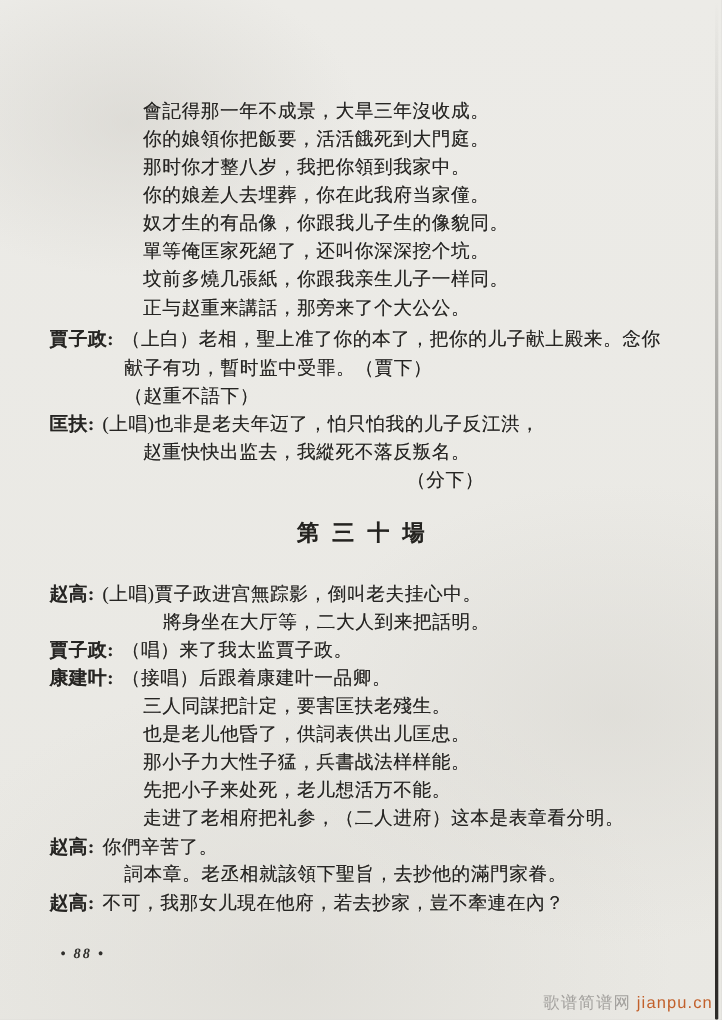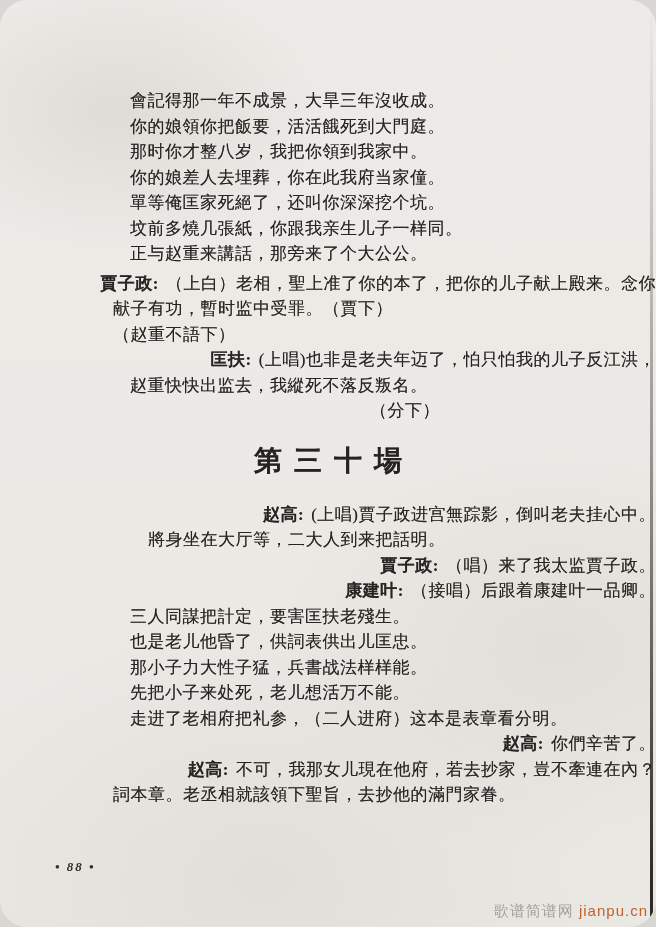--- a/index.html
+++ b/index.html
@@ -11,43 +11,42 @@
   .page{
     position:relative;
     width:656px;height:927px;
     overflow:hidden;
     background:
       radial-gradient(ellipse 300px 200px at 18% 12%, rgba(210,208,202,.55), rgba(0,0,0,0) 70%),
       radial-gradient(ellipse 420px 300px at 85% 70%, rgba(214,212,206,.5), rgba(0,0,0,0) 70%),
       radial-gradient(ellipse 500px 380px at 40% 95%, rgba(213,211,205,.45), rgba(0,0,0,0) 70%),
       linear-gradient(#ecebe7,#e9e8e3);
     color:#262523;
-    border-radius:27px;
   }
   .content{
     padding-top:88px;
     font-size:17px;
     line-height:25.5px;
     letter-spacing:0.5px;
     text-shadow:0 0 0.6px rgba(40,38,35,.55);
   }
   .line{white-space:nowrap;}
   .verse{margin-left:130px;}
-  .spk-line{margin-left:45px;text-align:right;}
+  .spk-line{margin-left:45px;}
   .cont-113{margin-left:113px;}
   .cont-130{margin-left:130px;}
   .cont-148{margin-left:148px;}
   .stage-right{margin-left:370px;}
   .speaker{font-weight:bold;margin-right:7px;}
   .gap-top{margin-top:4px;}
   .scene-title{
     margin:24px 0 24px 0;
     height:30px;
     text-align:center;
-    font-size:28px;
+    font-size:20px;
     font-weight:bold;
     letter-spacing:12px;
     text-indent:12px;
     color:#242320;
   }
   .page-number{
     position:absolute;
     left:55px;top:859px;
     font-style:italic;
     font-weight:bold;
@@ -74,20 +73,21 @@
 </head>
 <body>
 
 <div class="page">
   <div class="content">
 
     <div class="line verse">會記得那一年不成景，大旱三年沒收成。</div>
     <div class="line verse">你的娘領你把飯要，活活餓死到大門庭。</div>
     <div class="line verse">那时你才整八岁，我把你領到我家中。</div>
     <div class="line verse">你的娘差人去埋葬，你在此我府当家僮。</div>
+    <div class="line verse">奴才生的有品像，你跟我儿子生的像貌同。</div>
     <div class="line verse">單等俺匡家死絕了，还叫你深深挖个坑。</div>
     <div class="line verse">坟前多燒几張紙，你跟我亲生儿子一样同。</div>
     <div class="line verse">正与赵重来講話，那旁来了个大公公。</div>
 
     <div class="line spk-line gap-top">
       <span class="speaker">賈子政:</span><span>（上白）老相，聖上准了你的本了，把你的儿子献上殿来。念你</span>
     </div>
     <div class="line cont-113">献子有功，暫时监中受罪。（賈下）</div>
     <div class="line cont-113">（赵重不語下）</div>
 
@@ -114,25 +114,25 @@
     <div class="line cont-130">三人同謀把計定，要害匡扶老殘生。</div>
     <div class="line cont-130">也是老儿他昏了，供詞表供出儿匡忠。</div>
     <div class="line cont-130">那小子力大性子猛，兵書战法样样能。</div>
     <div class="line cont-130">先把小子来处死，老儿想活万不能。</div>
     <div class="line cont-130">走进了老相府把礼参，（二人进府）这本是表章看分明。</div>
 
     <div class="line spk-line">
       <span class="speaker">赵高:</span><span>你們辛苦了。</span>
     </div>
 
+    <div class="line cont-113">詞本章。老丞相就該領下聖旨，去抄他的滿門家眷。</div>
+
     <div class="line spk-line">
       <span class="speaker">赵高:</span><span>不可，我那女儿現在他府，若去抄家，豈不牽連在內？</span>
     </div>
-
-    <div class="line cont-113">詞本章。老丞相就該領下聖旨，去抄他的滿門家眷。</div>
 
   </div>
 
   <div class="page-number">• 88 •</div>
 
   <div class="watermark">
     <span class="wm-name">歌谱简谱网</span>
     <span class="wm-url">jianpu.cn</span>
   </div>
 

